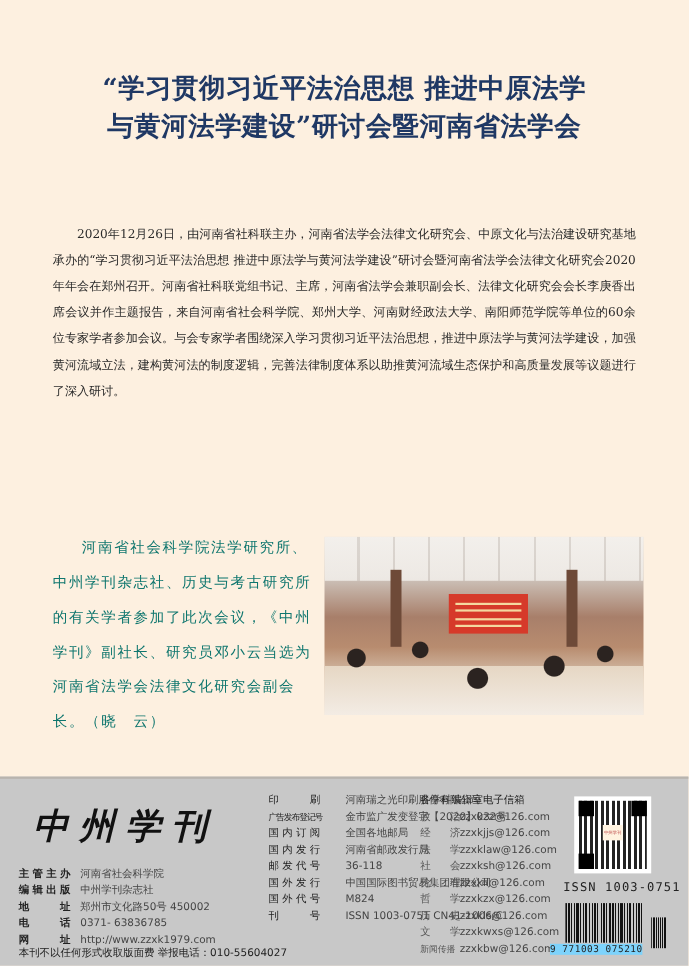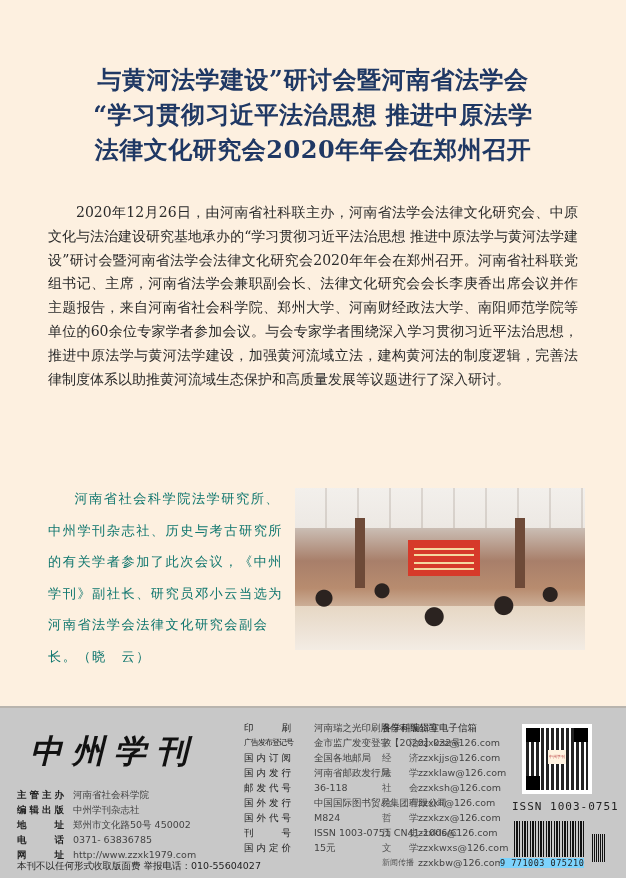--- a/index.html
+++ b/index.html
@@ -3,21 +3,21 @@
 <meta charset="utf-8">
 <style>
   html, body { margin:0; padding:0; }
   body { width:626px; height:878px; background:#fdf0e0; position:relative; overflow:hidden;
          font-family:"DejaVu Serif", "Liberation Serif", serif; color:#222; }
   .title { position:absolute; left:0; top:62px; width:626px; text-align:center;
            color:#1f3864; font-family:"DejaVu Serif", serif; font-weight:bold;
            font-size:24px; line-height:35px; letter-spacing:0.5px; }
   .title div { white-space:nowrap; }
   .body-text { position:absolute; left:48px; top:201px; width:530px;
-               font-size:14px; line-height:23.8px; color:#2a2a2a; text-align:justify; }
+               font-size:11px; line-height:23.8px; color:#2a2a2a; text-align:justify; }
   .body-text p { margin:0; text-indent:2em; }
   .side-text { position:absolute; left:48px; top:483px; width:240px;
                font-size:13.2px; line-height:31.5px; color:#0f766e; letter-spacing:1.5px; }
   .side-text p { margin:0; text-indent:2em; }
   .photo { position:absolute; left:295px; top:488px; width:290px; height:162px;
            background:linear-gradient(180deg,#e9e6e2 0%,#cfc6be 22%,#a87f6a 45%,#b88c6f 62%,#d8c4b0 80%,#efe7df 100%);
            overflow:hidden; }
   .photo .ceil { position:absolute; left:0; top:0; width:100%; height:40px;
                  background:repeating-linear-gradient(90deg,#f5f2ee 0 30px,#d8d2cc 30px 32px); opacity:.8; }
   .photo .banner { position:absolute; left:113px; top:52px; width:72px; height:36px; background:#d63a2a; }
@@ -64,23 +64,22 @@
   .barcode-add { position:absolute; left:592px; top:126px; width:14px; height:28px;
                  background:repeating-linear-gradient(90deg,#111 0 1px,#c8c8c8 1px 2px,#111 2px 3px,#c8c8c8 3px 4px); }
   .addon { position:absolute; left:592px; top:114px; font-size:8px; color:#222;margin-left:48px; }
   .barnum { position:absolute; left:500px; top:150px; font-size:8.5px; color:#222; letter-spacing:.5px;
             font-family:"DejaVu Sans Mono",monospace; background:#7dd3fc; }
 </style>
 </head>
 <body>
 
 <div class="title">
+  <div>“学习贯彻习近平法治思想 推进中原法学</div>
   <div>与黄河法学建设”研讨会暨河南省法学会</div>
-  <div>“学习贯彻习近平法治思想 推进中原法学</div>
-  <div>法律文化研究会2020年年会在郑州召开</div>
 </div>
 
 <div class="body-text">
   <p>2020年12月26日，由河南省社科联主办，河南省法学会法律文化研究会、中原文化与法治建设研究基地承办的“学习贯彻习近平法治思想 推进中原法学与黄河法学建设”研讨会暨河南省法学会法律文化研究会2020年年会在郑州召开。河南省社科联党组书记、主席，河南省法学会兼职副会长、法律文化研究会会长李庚香出席会议并作主题报告，来自河南省社会科学院、郑州大学、河南财经政法大学、南阳师范学院等单位的60余位专家学者参加会议。与会专家学者围绕深入学习贯彻习近平法治思想，推进中原法学与黄河法学建设，加强黄河流域立法，建构黄河法的制度逻辑，完善法律制度体系以助推黄河流域生态保护和高质量发展等议题进行了深入研讨。</p>
 </div>
 
 <div class="side-text">
   <p>河南省社会科学院法学研究所、中州学刊杂志社、历史与考古研究所的有关学者参加了此次会议，《中州学刊》副社长、研究员邓小云当选为河南省法学会法律文化研究会副会长。（晓　云）</p>
 </div>
 
@@ -149,24 +148,20 @@
         <span class="v">中国国际图书贸易集团有限公司</span>
       </div>
     <div class="row">
         <span class="k">国外代号</span>
         <span class="v">M824</span>
       </div>
     <div class="row">
         <span class="k">刊　　号</span>
         <span class="v">ISSN 1003-0751 CN41-1006/C</span>
       </div>
-    <div class="row">
-        <span class="k">国内定价</span>
-        <span class="v">15元</span>
-      </div>
   </div>
 
   <div class="info col3">
     <div class="row head">各学科编辑室电子信箱</div>
     <div class="row">
         <span class="k">政　治</span>
         <span class="v">zzxkzz@126.com</span>
       </div>
     <div class="row">
         <span class="k">经　济</span>

